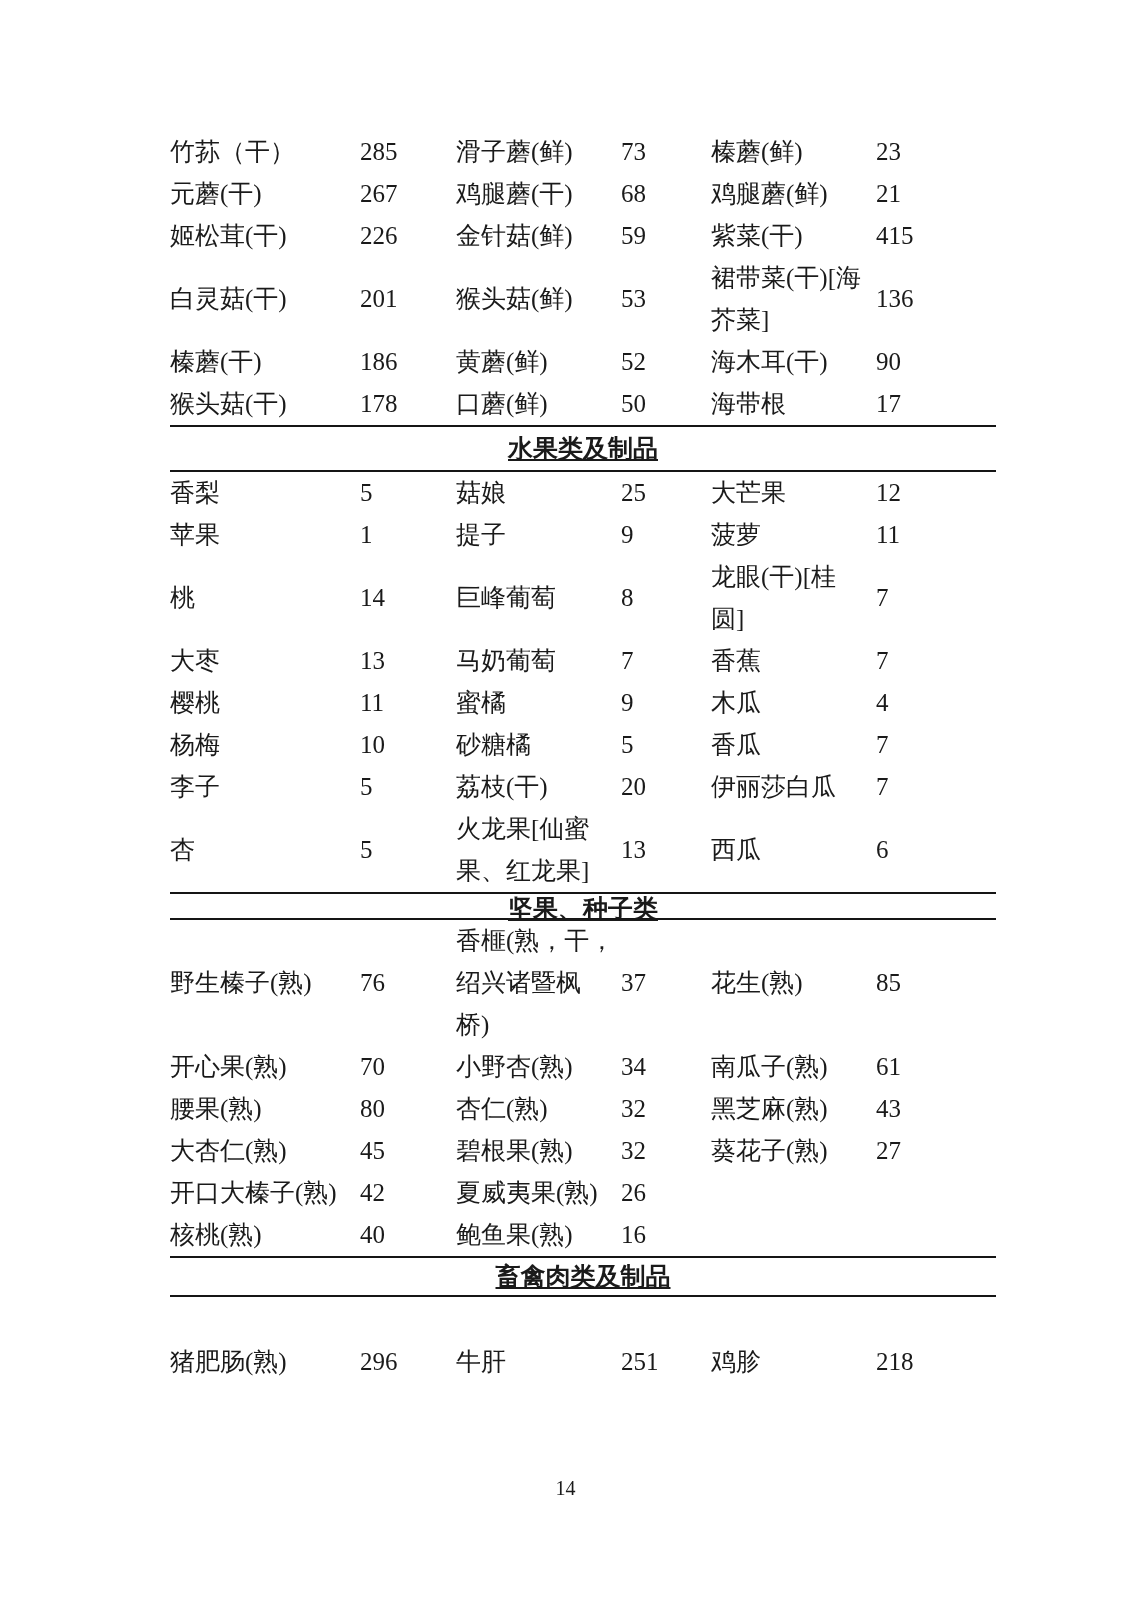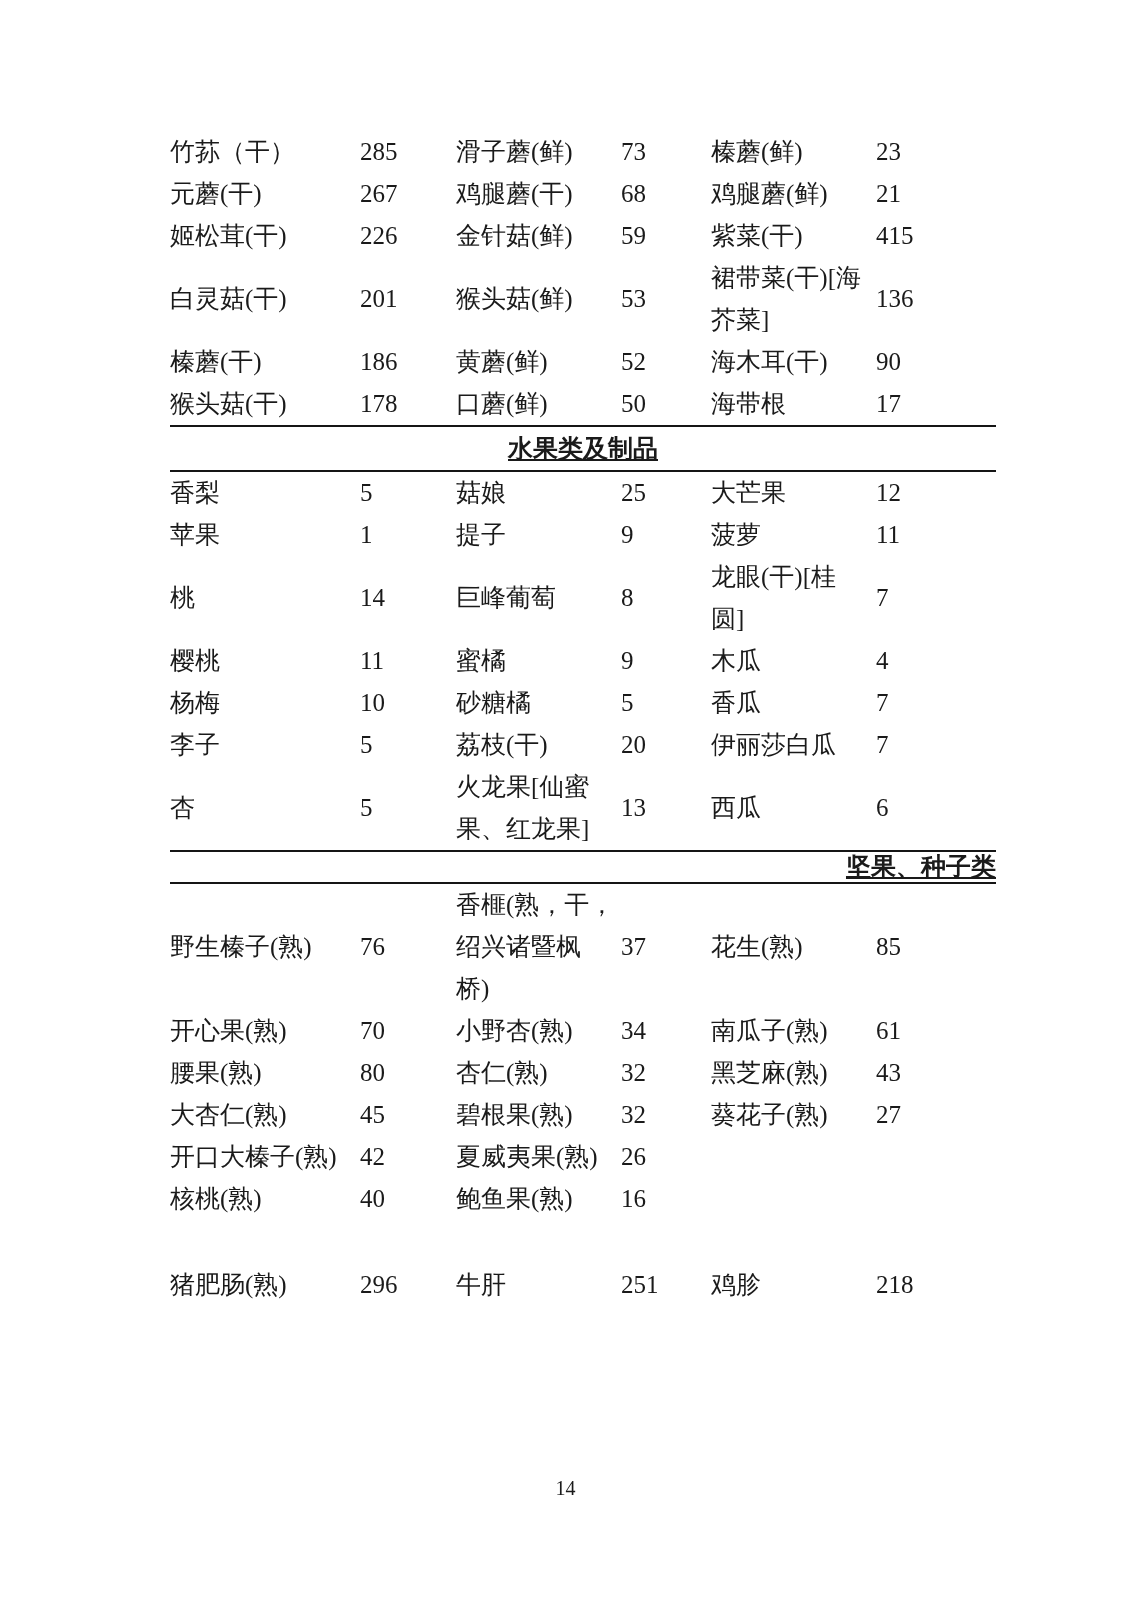--- a/index.html
+++ b/index.html
@@ -41,21 +41,21 @@
   .sec-head {
     width: 826px;
     text-align: center;
     font-weight: bold;
     font-size: 25px;
     border-top: 2px solid #151515;
     border-bottom: 2px solid #151515;
     text-decoration: underline;
   }
   .sec-h1 { height: 47px; line-height: 43px; }
-  .sec-h2 { height: 34px; line-height: 30px; text-align: right; }
+  .sec-h2 { height: 28px; line-height: 30px; }
   .sec-h3 { height: 41px; line-height: 37px; }
   .meat-table td { padding-top: 44px; }
   .page-number {
     position: absolute;
     top: 1474px;
     left: 0;
     width: 1131px;
     text-align: center;
     font-size: 20px;
     line-height: 28px;
@@ -160,20 +160,28 @@
         <tr>
           <td>桃</td>
           <td>14</td>
           <td>巨峰葡萄</td>
           <td>8</td>
           <td>龙眼(干)[桂
 圆]</td>
           <td>7</td>
         </tr>
         <tr>
+          <td>大枣</td>
+          <td>13</td>
+          <td>马奶葡萄</td>
+          <td>7</td>
+          <td>香蕉</td>
+          <td>7</td>
+        </tr>
+        <tr>
           <td>樱桃</td>
           <td>11</td>
           <td>蜜橘</td>
           <td>9</td>
           <td>木瓜</td>
           <td>4</td>
         </tr>
         <tr>
           <td>杨梅</td>
           <td>10</td>
@@ -260,20 +268,21 @@
           <td>核桃(熟)</td>
           <td>40</td>
           <td>鲍鱼果(熟)</td>
           <td>16</td>
           <td></td>
           <td></td>
         </tr>
       </tbody>
   </table>
 
+  <div class="sec-head sec-h3">畜禽肉类及制品</div>
 
   <table class="food-table meat-table">
     <colgroup>
       <col class="c1n">
         <col class="c1v">
         <col class="c2n">
         <col class="c2v">
         <col class="c3n">
         <col class="c3v">
     </colgroup>

